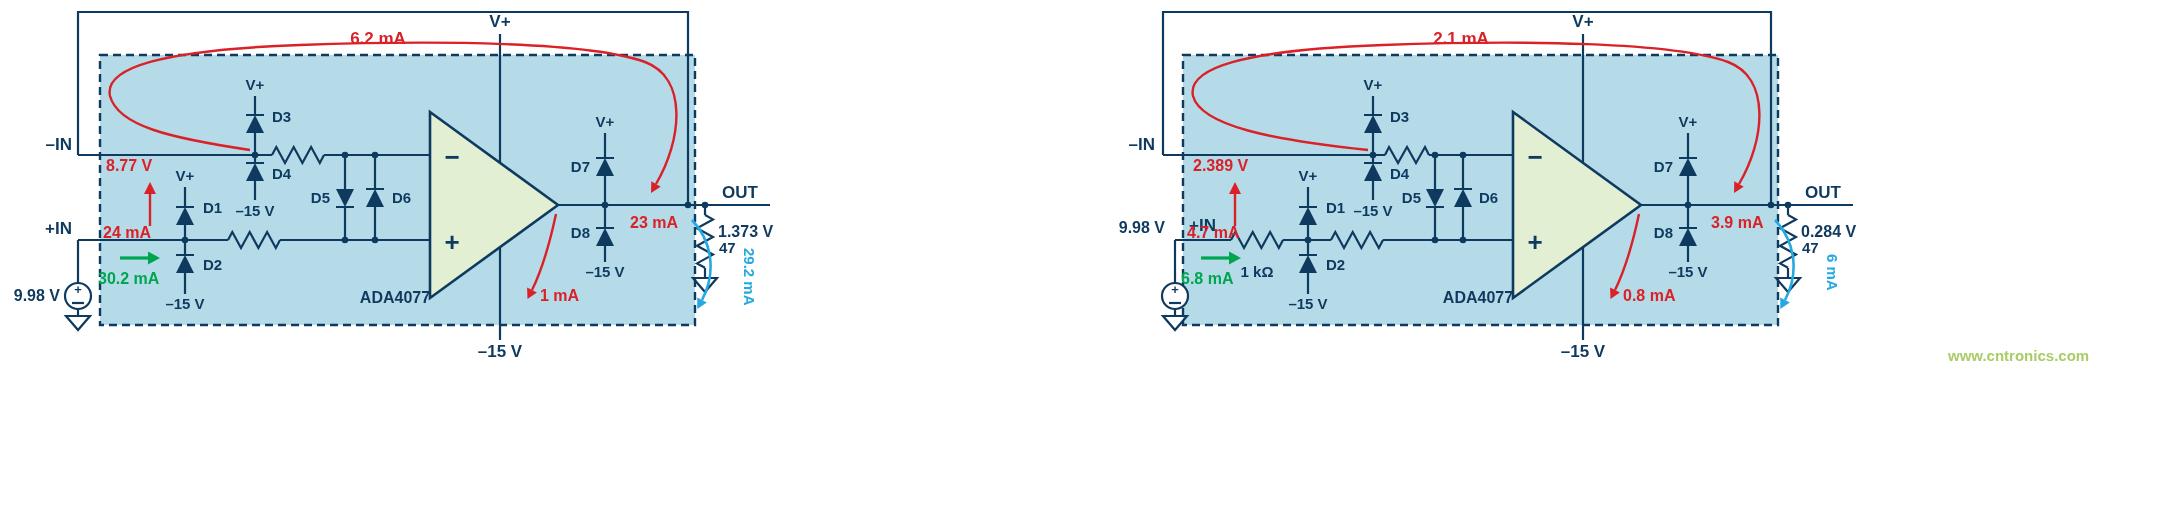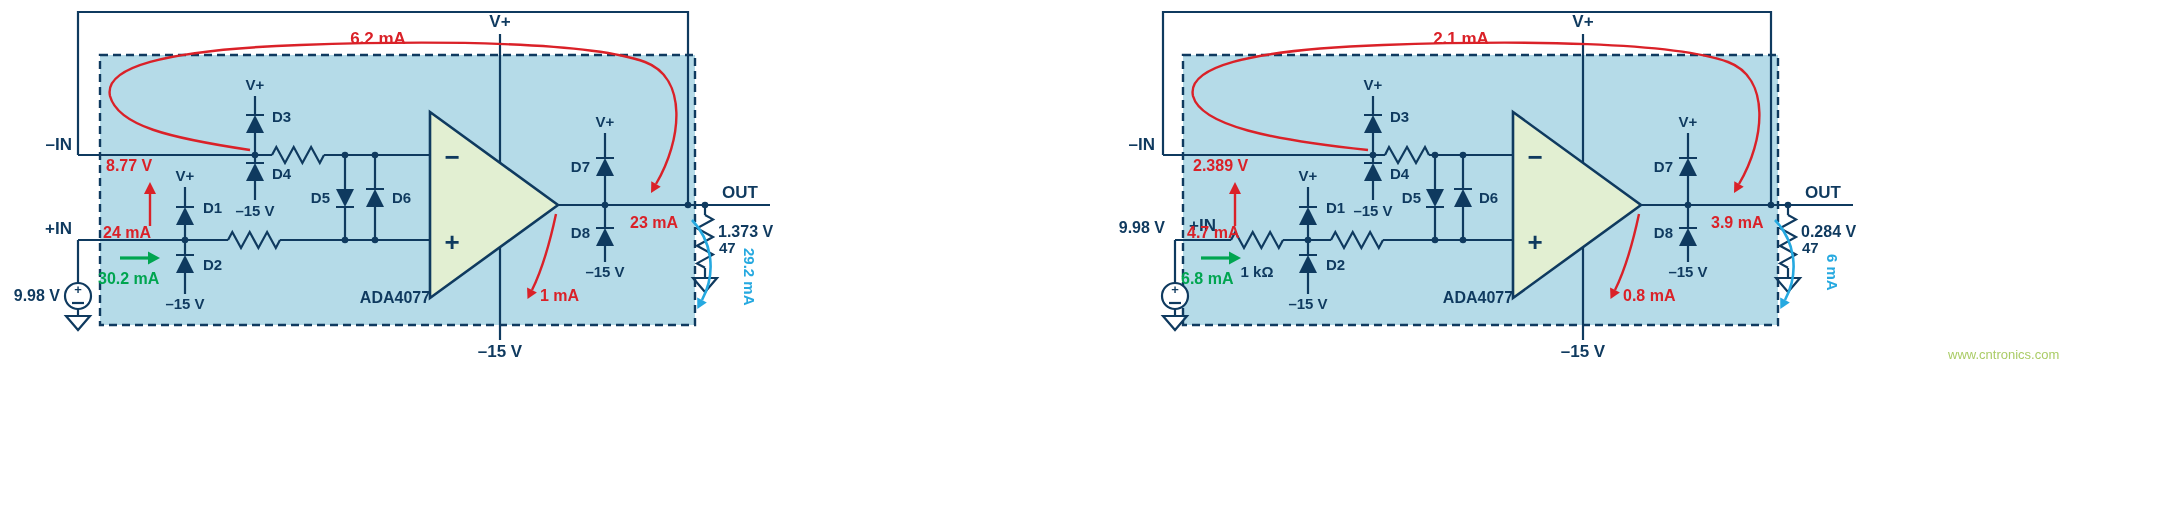--- a/index.html
+++ b/index.html
@@ -22,21 +22,21 @@
   .green{fill:#00a550;}
   .cyan{fill:#26a9e0;}
   .rstroke{stroke:#da2128;stroke-width:2.4;fill:none;}
   .gstroke{stroke:#00a550;stroke-width:3.2;fill:none;}
   .cstroke{stroke:#26a9e0;stroke-width:2.6;fill:none;}
   .rfill{fill:#da2128;stroke:none;}
   .gfill{fill:#00a550;stroke:none;}
   .cfill{fill:#26a9e0;stroke:none;}
   .opsign{font-size:26px;}
   .plussm{font-size:13px;}
-  .watermark{position:absolute;left:1948px;top:347px;font-family:"Liberation Sans",sans-serif;font-weight:normal;font-size:13px;color:#aacc66;}
+  .watermark{position:absolute;left:1948px;top:347px;font-family:"Liberation Sans",sans-serif;font-weight:bold;font-size:15px;color:#aacc66;}
 </style>
 </head>
 <body>
 
 <div class="stage">
 
   <svg id="p1" class="panel" width="1083" height="509" viewBox="0 0 1083 509">
     <rect class="icbox" x="100" y="55" width="595" height="270"></rect>
     <path class="wire" d="M78,155 L78,12 L688,12 L688,205 M78,155 H272 M324,155 H430 M78,240 H228 M280,240 H430 M78,240 V283 M78,309 V316 M185,187 V207 M185,225 V255 M185,273 V294 M255,96 V115 M255,133 V163 M255,181 V200 M345,155 V189 M345,207 V240 M375,155 V189 M375,207 V240 M605,133 V158 M605,176 V228 M605,246 V262 M558,205 H770 M705,205 V215 M705,268 V278 M500,34 V340"></path>
     <path class="wire" d="M272,155 l4.3,-8 l8.7,16 l8.7,-16 l8.7,16 l8.7,-16 l8.7,16 l4.2,-8"></path>

